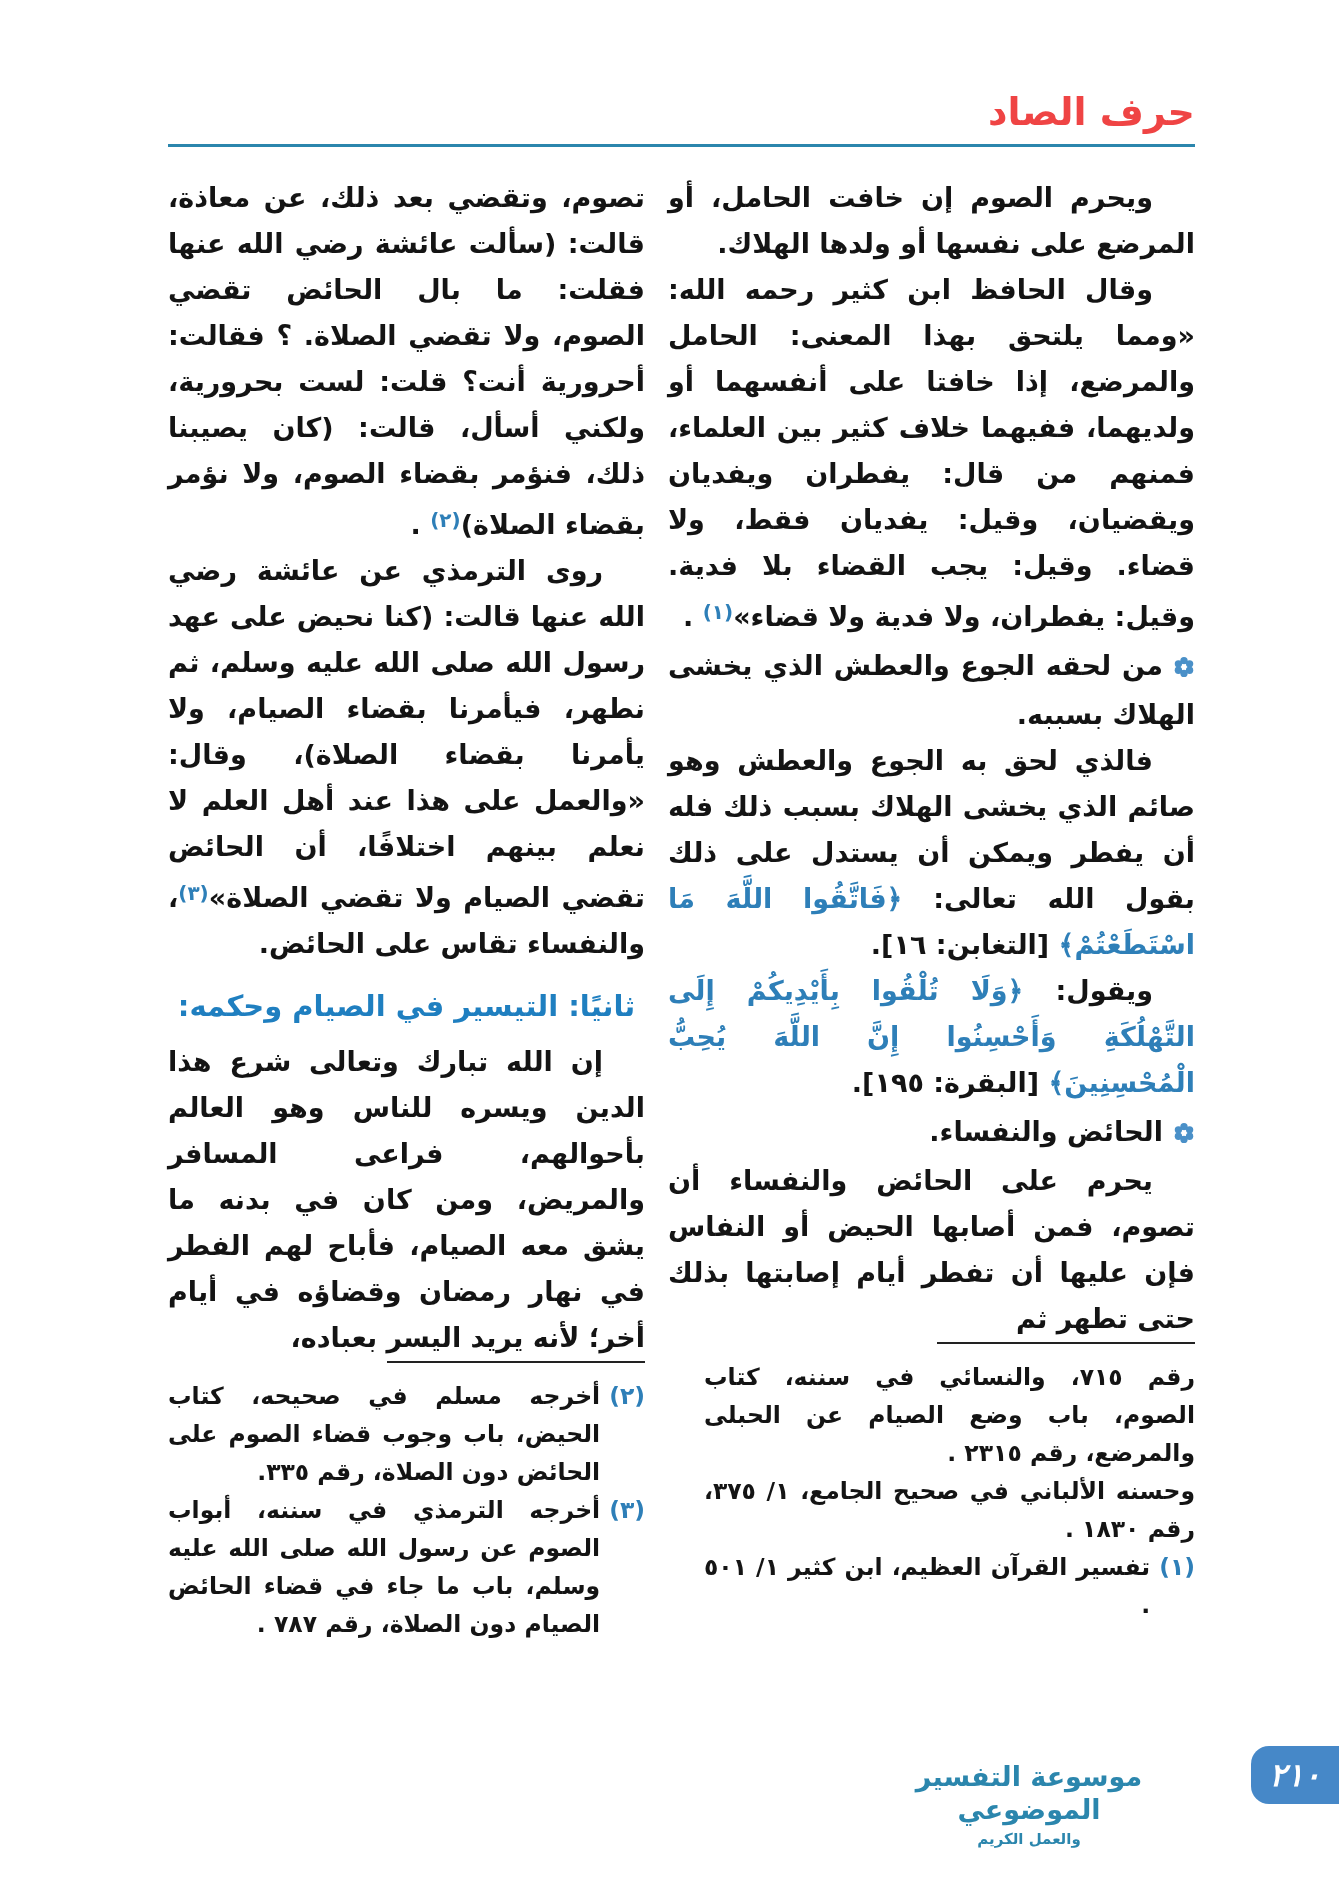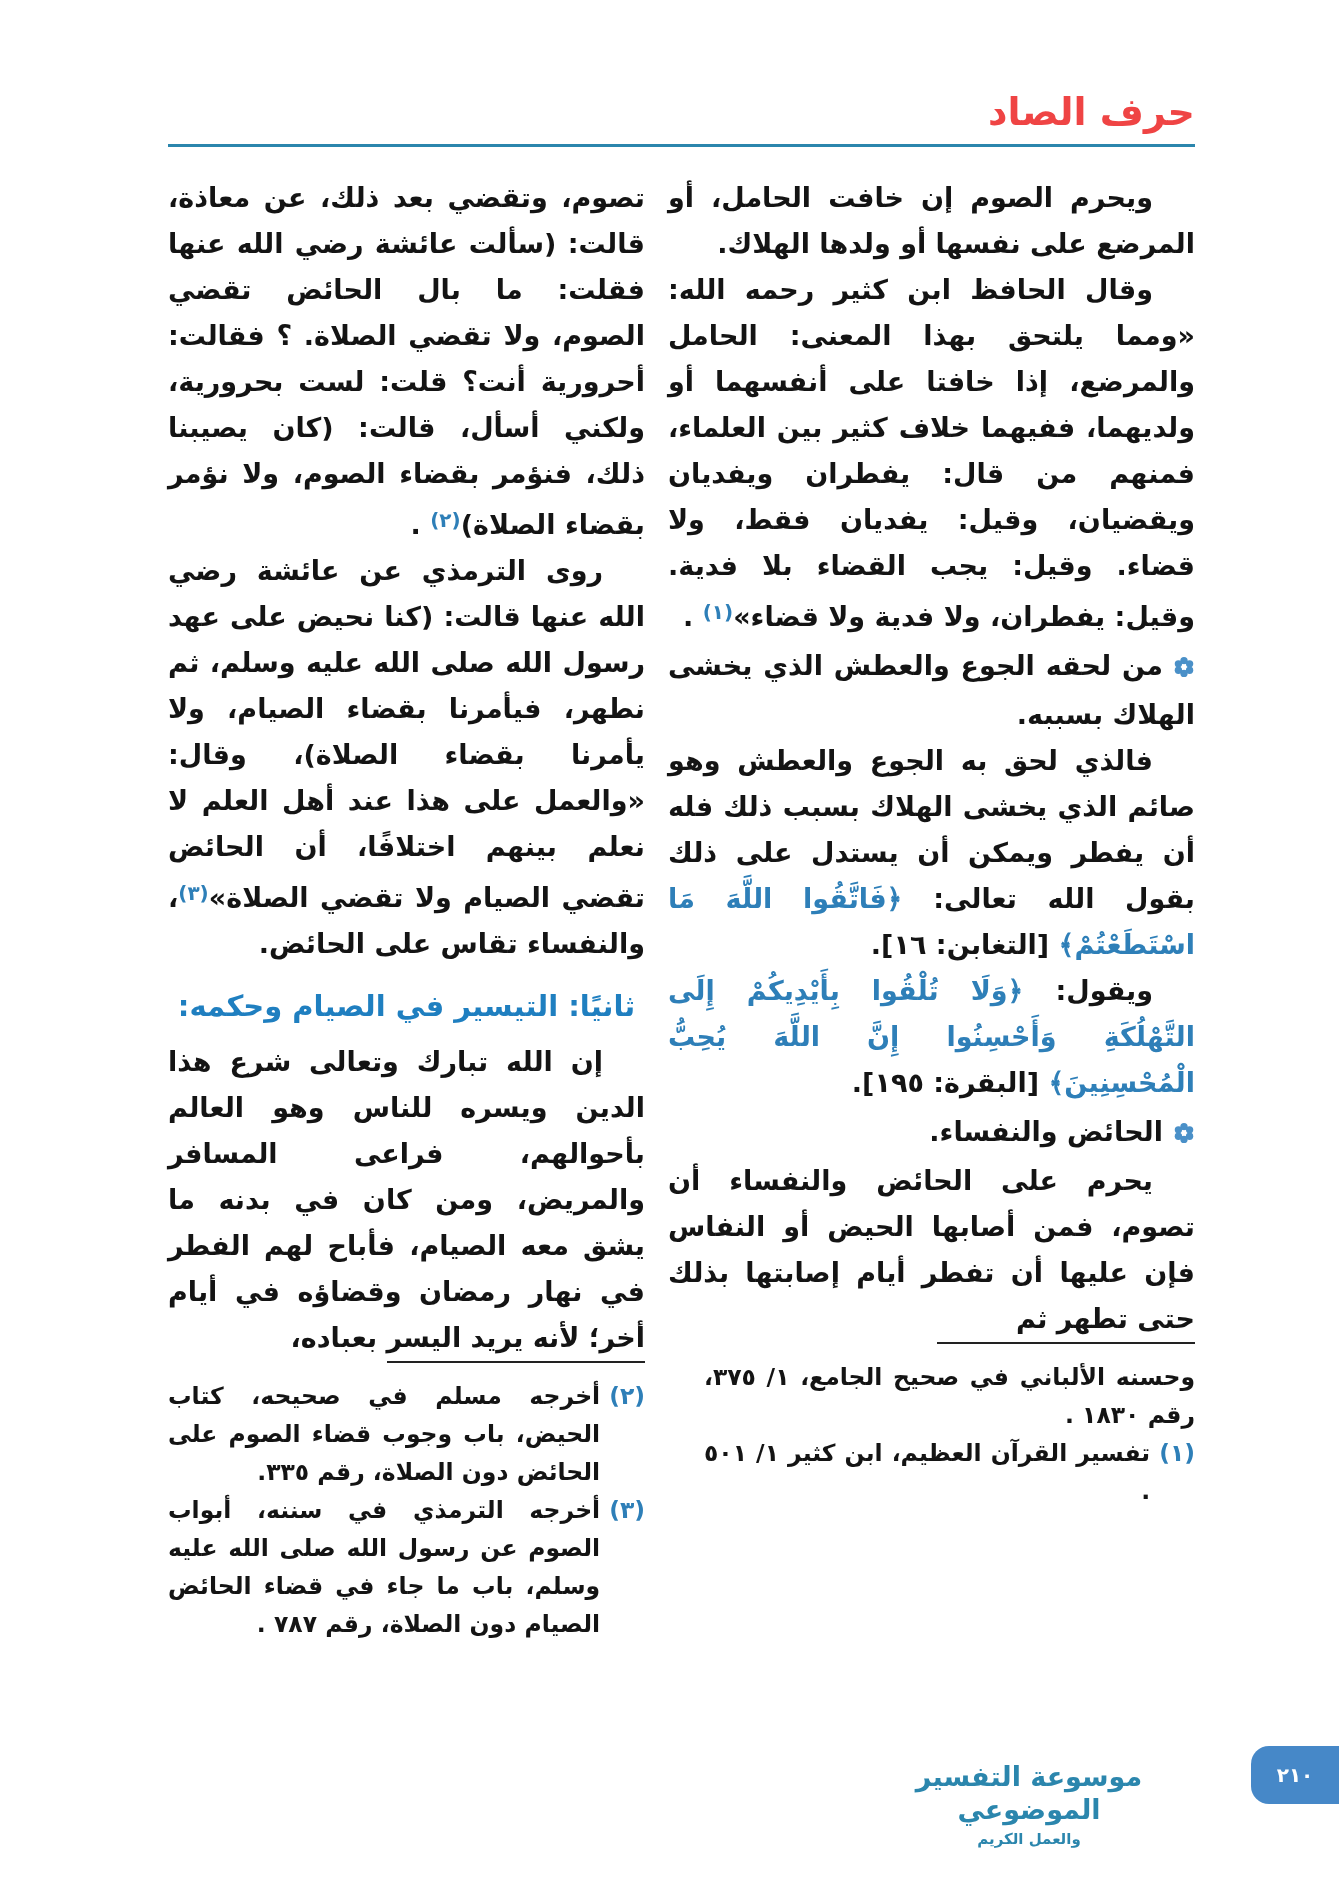--- a/index.html
+++ b/index.html
@@ -97,22 +97,23 @@
     right: 0;
     bottom: 86px;
     width: 88px;
     height: 58px;
     background: #4688c8;
     border-radius: 18px 0 0 18px;
     color: #ffffff;
     display: flex;
     align-items: center;
     justify-content: center;
-    font-size: 20px;
-    font-weight: bold;
+    font-size: 32px;
+    font-weight: bold;
+    font-style: italic;
   }
 </style>
 </head>
 <body>
 
 <div class="page">
 
   <div class="page-header">
     <div class="chapter-title">حرف الصاد</div>
     <div class="header-rule"></div>
@@ -150,20 +151,21 @@
                 <circle cx="5.9" cy="15.5" r="4"></circle>
                 <circle cx="5.9" cy="8.5" r="4"></circle>
                 <circle cx="12" cy="12" r="2.6" fill="#ffffff"></circle>
               </g>
             </svg></span><span>الحائض والنفساء.</span></p>
 
       <p class="body-p indent">يحرم على الحائض والنفساء أن تصوم، فمن أصابها الحيض أو النفاس فإن عليها أن تفطر أيام إصابتها بذلك حتى تطهر ثم</p>
 
       <div class="footnote-block fnblock-right">
         <div class="fn-rule"></div>
+        <p class="fn">رقم ٧١٥، والنسائي في سننه، كتاب الصوم، باب وضع الصيام عن الحبلى والمرضع، رقم ٢٣١٥ .</p>
         <p class="fn">وحسنه الألباني في صحيح الجامع، ١/ ٣٧٥، رقم ١٨٣٠ .</p>
         <p class="fn fn-row">
           <span class="fn-num">(١)</span>
           <span class="fn-text">تفسير القرآن العظيم، ابن كثير ١/ ٥٠١ .</span>
         </p>
       </div>
     </section>
 
     <section class="col col-left">
       <p class="body-p"><span>تصوم، وتقضي بعد ذلك، عن معاذة، قالت: (سألت عائشة رضي الله عنها فقلت: ما بال الحائض تقضي الصوم، ولا تقضي الصلاة. ؟ فقالت: أحرورية أنت؟ قلت: لست بحرورية، ولكني أسأل، قالت: (كان يصيبنا ذلك، فنؤمر بقضاء الصوم، ولا نؤمر بقضاء الصلاة)</span><span class="fn-marker">(٢)</span><span> .</span></p>

